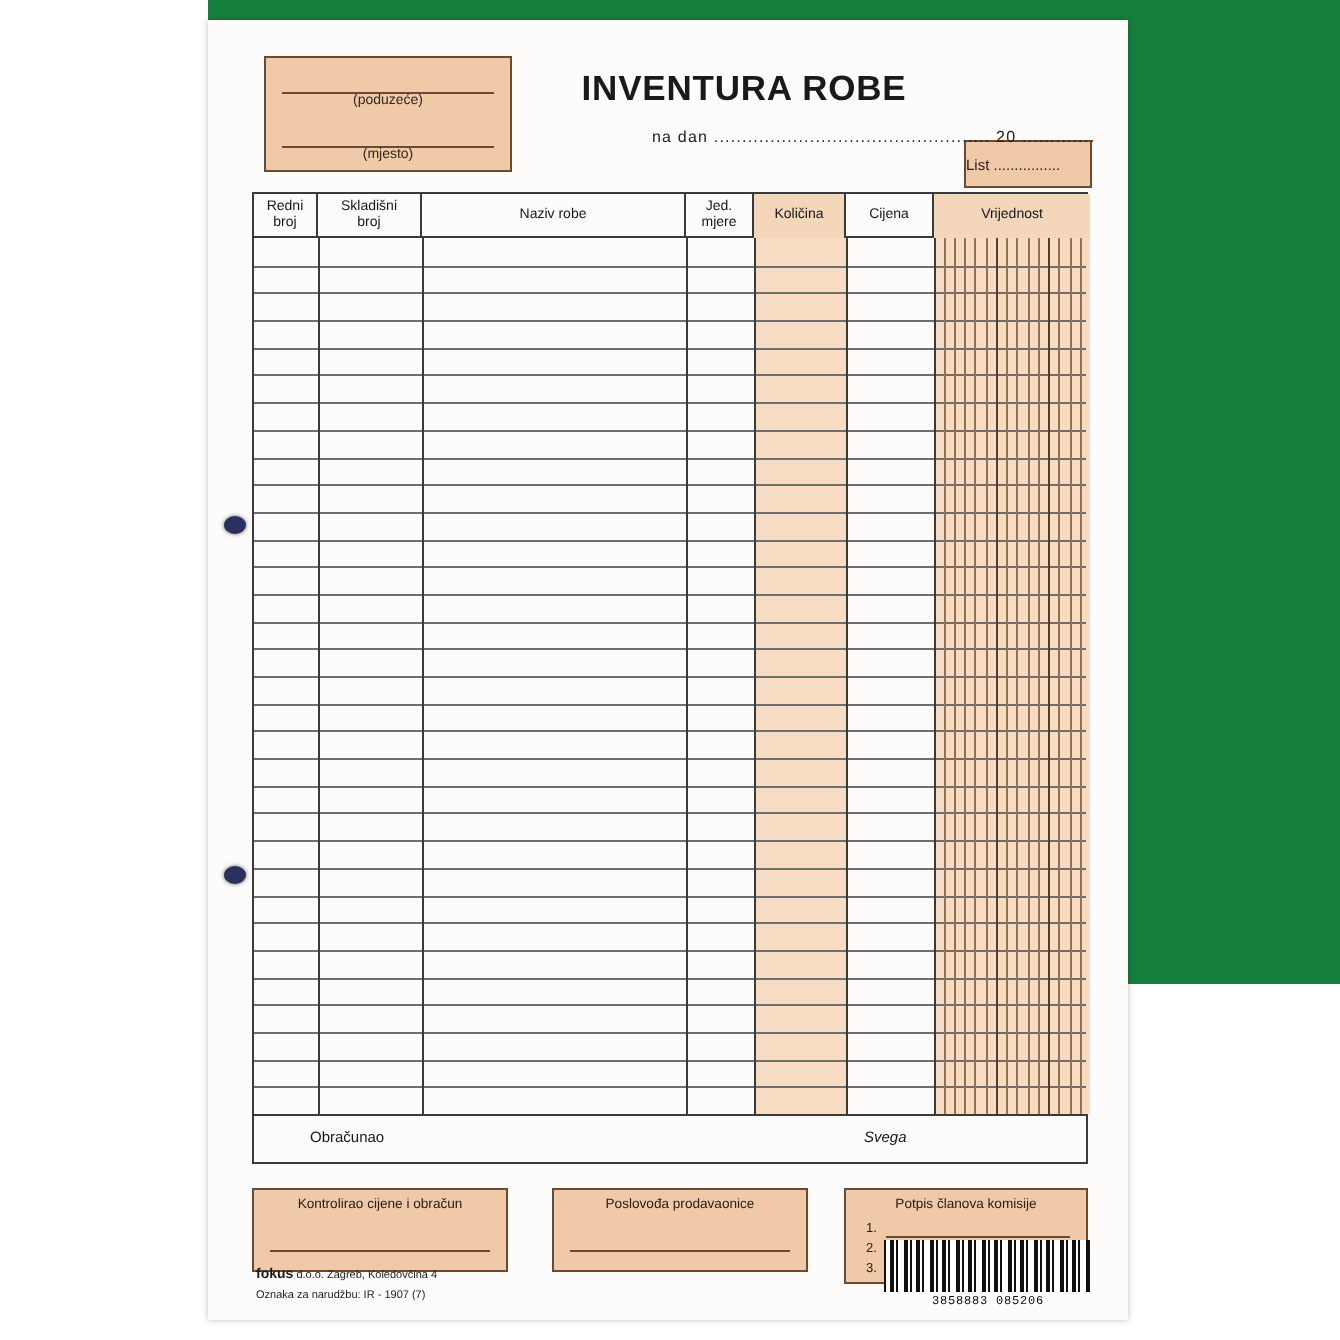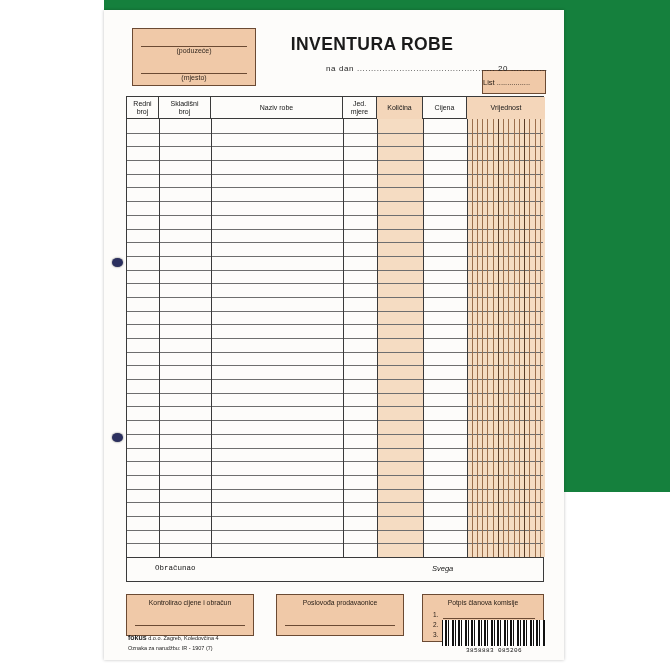--- a/index.html
+++ b/index.html
@@ -196,21 +196,20 @@
     height: 24px;
     border-top: 1.2px solid #3a3a3a;
     box-sizing: border-box;
   }
   #foot-obracunao {
     position: absolute;
     left: 28px;
     top: 6px;
     font-size: 7.5px;
     color: #161616;
-    font-family: Liberation Mono, monospace;
   }
   #foot-svega {
     position: absolute;
     left: 305px;
     top: 6px;
     font-size: 7.5px;
     color: #161616;
     font-style: italic;
   }
 

